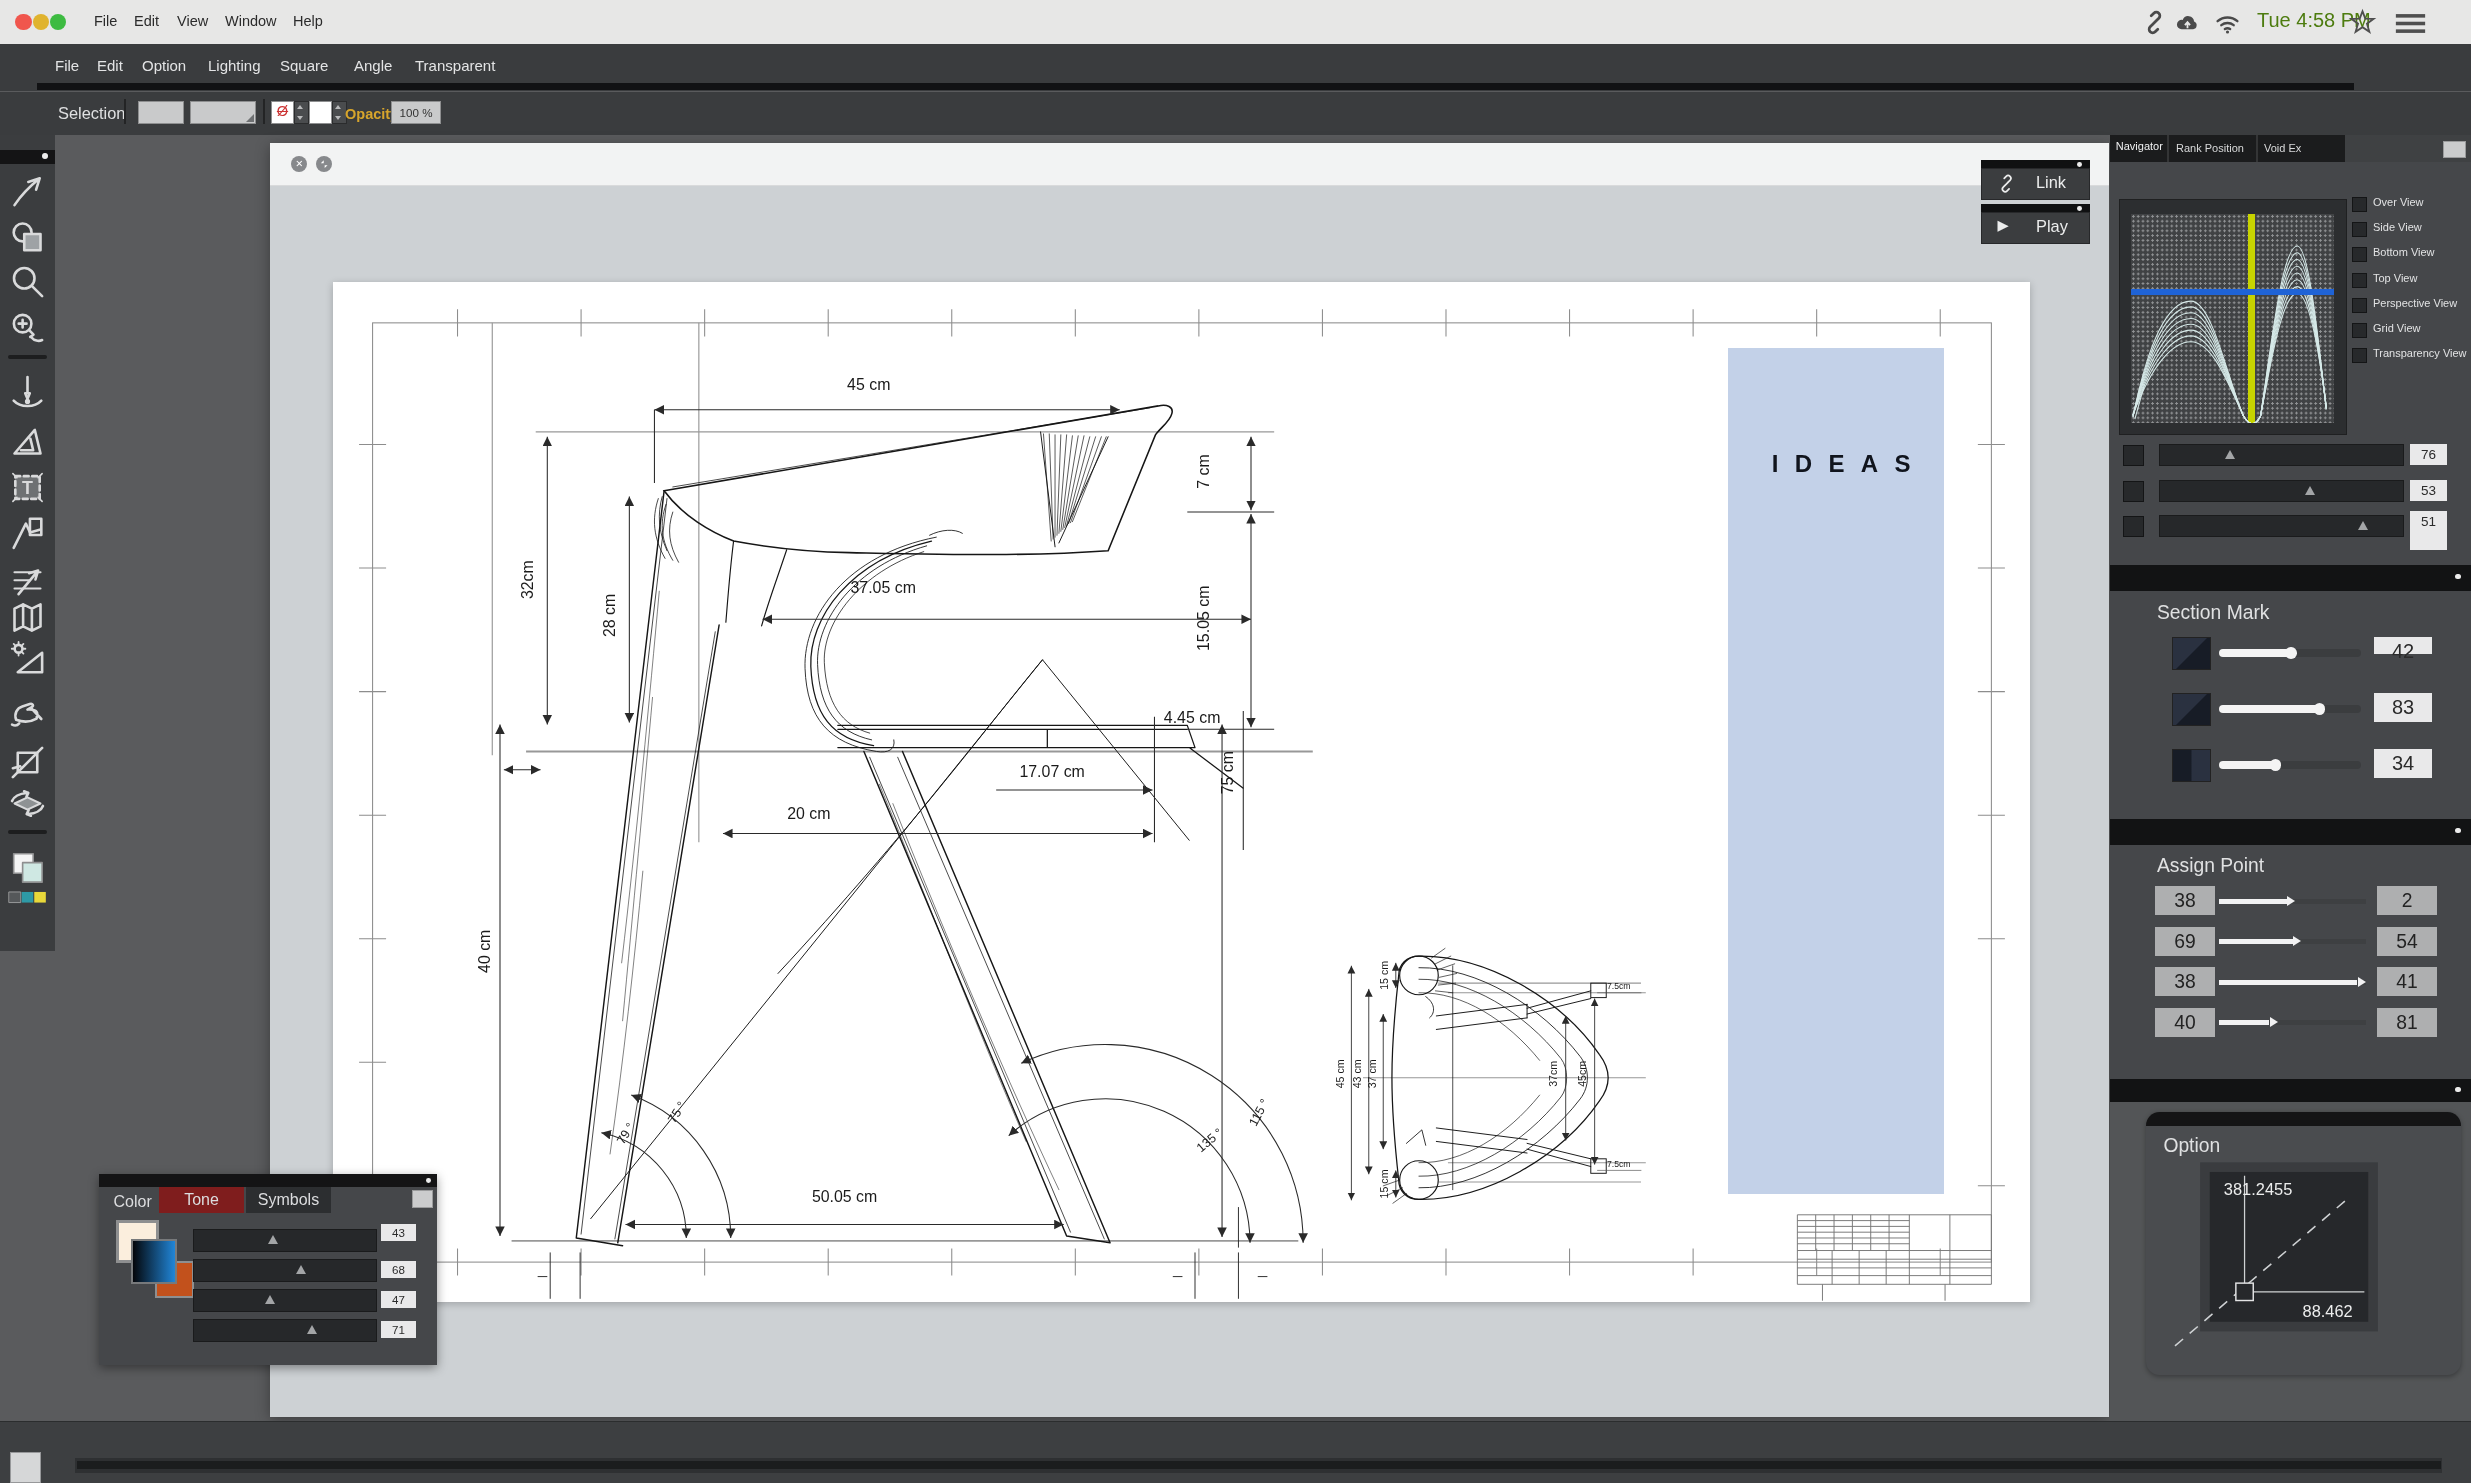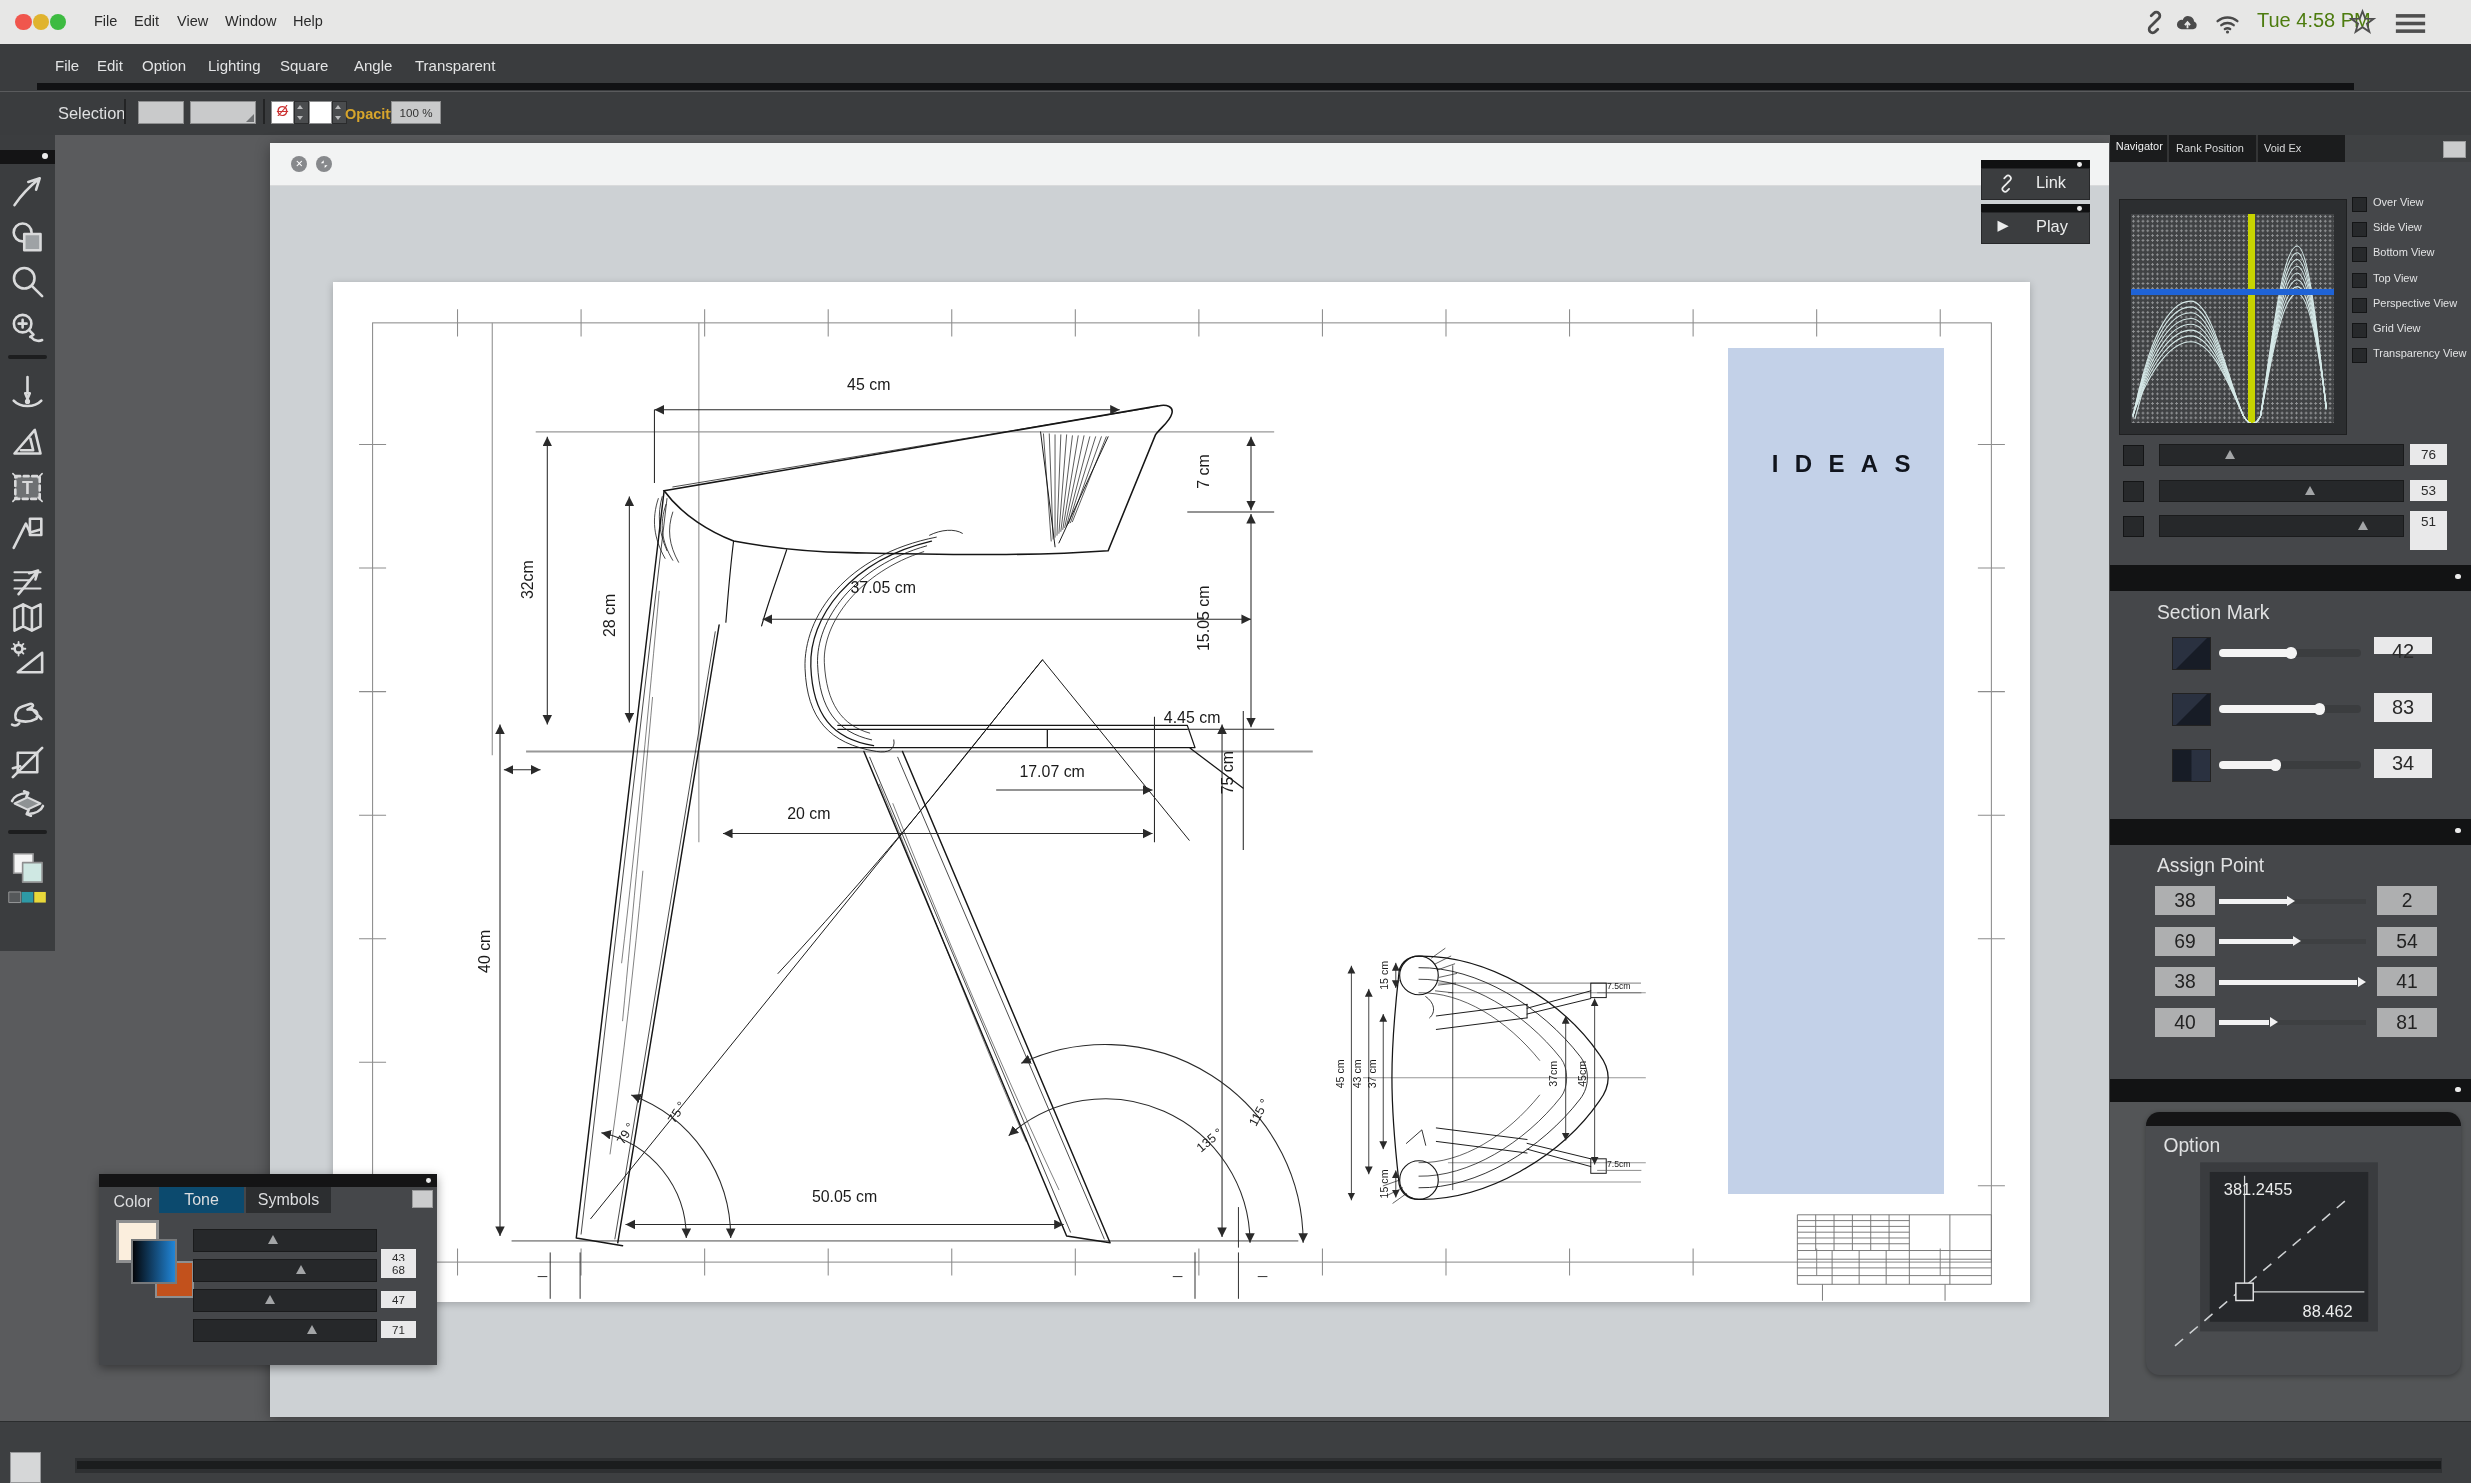--- a/index.html
+++ b/index.html
@@ -536,30 +536,30 @@
       <text x="188" y="212" text-anchor="middle" font-size="17" fill="#eceded">88.462</text>
     </svg>
   </div>
 </div>
 
 <div id="colorpanel" class="abs">
   <div class="abs hstrip" style="left:0;top:0;width:338px;height:12.6px">
       <div class="abs hdot" style="left:327px;top:3.9px;width:4.8px;height:4.8px"></div>
     </div>
   <span class="abs ctab" style="left:9.7px;top:14.5px;width:48px">Color</span>
-  <div class="abs ctab" style="left:60px;top:12.6px;width:85px;height:26px;background:#0c4a6e">Tone</div>
+  <div class="abs ctab" style="left:60px;top:12.6px;width:85px;height:26px;background:#7f1d1d">Tone</div>
   <div class="abs ctab" style="left:147px;top:12.6px;width:85px;height:26px;background:#2c2e30">Symbols</div>
   <div class="abs litebtn" style="left:313px;top:16.4px;width:19.3px;height:15.4px"></div>
   <div class="abs" style="left:17.4px;top:46px;width:37px;height:37px;background:#fbeedd;border:3.9px solid #8e8f90"></div>
   <div class="abs" style="left:56px;top:87px;width:35px;height:33px;background:#c2511c;border:2.9px solid #8e8f90"></div>
   <div class="abs" style="left:32px;top:65px;width:42px;height:41px;background:linear-gradient(90deg,#04060a,#2186d8);border:2.9px solid #77797b"></div>
   <div class="abs strack" style="left:94px;top:55px;width:182px;height:21px">
       <span class="tri" style="left: 44%;"></span>
     </div>
-  <div class="abs chip" style="left:282px;top:75px;width:35px;height:17.4px;font-size:11.6px;line-height:17.4px">43</div>
+  <div class="abs chip" style="left:282px;top:50px;width:35px;height:17.4px;font-size:11.6px;line-height:17.4px">43</div>
   <div class="abs strack" style="left:94px;top:85px;width:182px;height:21px">
       <span class="tri" style="left: 59%;"></span>
     </div>
   <div class="abs chip" style="left:282px;top:87px;width:35px;height:17.4px;font-size:11.6px;line-height:17.4px">68</div>
   <div class="abs strack" style="left:94px;top:115px;width:182px;height:21px">
       <span class="tri" style="left: 42%;"></span>
     </div>
   <div class="abs chip" style="left:282px;top:117px;width:35px;height:17.4px;font-size:11.6px;line-height:17.4px">47</div>
   <div class="abs strack" style="left:94px;top:145px;width:182px;height:21px">
       <span class="tri" style="left: 65%;"></span>

